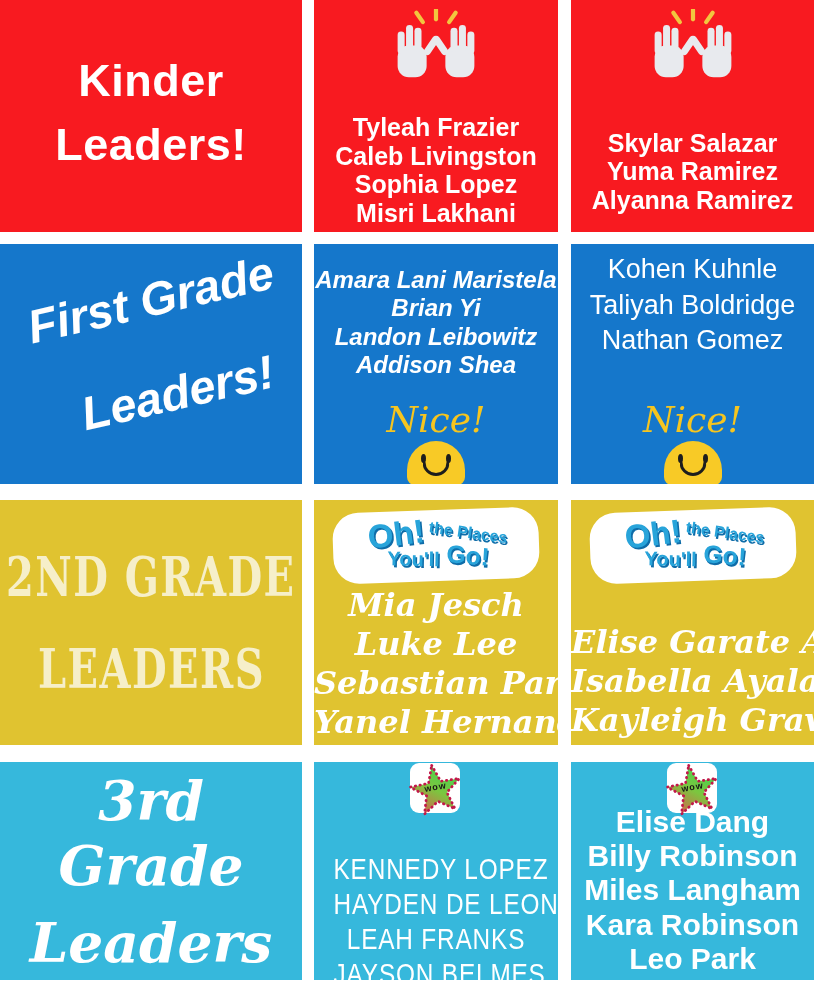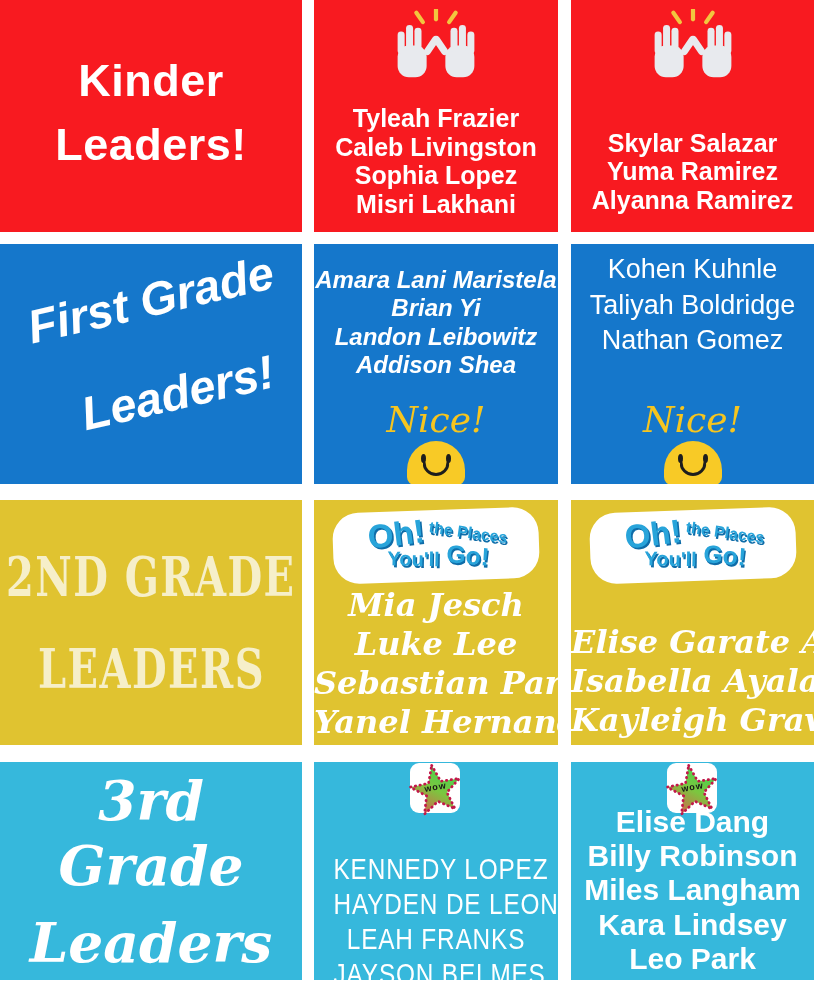--- a/index.html
+++ b/index.html
@@ -19,21 +19,21 @@
   .bg-cyan{background:var(--cyan,#36b8dc);}
 
   
   .kinder-title{display:flex;flex-direction:column;justify-content:center;align-items:center;
     font-size:45px;font-weight:bold;line-height:1.42;padding-bottom:6px;letter-spacing:0.5px;}
   .hands{display:block;margin:9px auto 0;}
   .names{white-space:nowrap;}
   .nm{white-space:nowrap;}
   .stack{display:flex;flex-direction:column;height:100%;}
   .n-r1{margin-top:auto;font-weight:bold;font-size:25px;line-height:1.14;}
-  .pb4{padding-bottom:14px;} .pb18{padding-bottom:18px;}
+  .pb4{padding-bottom:5px;} .pb18{padding-bottom:18px;}
 
   
   .fgl{position:absolute;font-style:italic;font-weight:bold;font-size:47px;white-space:nowrap;
     width:305px;text-align:center;transform:rotate(-13deg);}
   .fgl1{left:-2px;top:28px;}
   .fgl2{left:25px;top:121px;}
   .n-r2a{padding-top:22px;font-weight:bold;font-style:italic;font-size:24px;line-height:1.18;}
   .n-r2b{padding-top:8px;font-weight:normal;font-size:27px;line-height:1.32;}
   .nice{position:absolute;bottom:0;left:50%;transform:translateX(-50%);width:160px;}
   .nice-word{font-family:"DejaVu Serif","Liberation Serif",serif;font-style:italic;
@@ -268,18 +268,18 @@
       </defs>
       <g transform="rotate(-10 36 28)">
         <polygon points="36,3 42.2,20.2 61,20.7 46.3,32.2 51.5,49.8 36,39.5 20.5,49.8 25.7,32.2 11,20.7 29.8,20.2" fill="url(#wg2)" stroke="#c2184a" stroke-width="2.8" stroke-dasharray="0.4 4.4" stroke-linecap="round"></polygon>
         <text x="36" y="28" text-anchor="middle" font-size="9" font-weight="bold" fill="#151515" letter-spacing="1">wow</text>
       </g>
     </svg>
     <div class="names n-r4b">
       <div class="nm">Elise Dang</div>
       <div class="nm">Billy Robinson</div>
       <div class="nm">Miles Langham</div>
-      <div class="nm">Kara Lindsey</div>
+      <div class="nm">Kara Robinson</div>
       <div class="nm">Leo Park</div>
     </div>
   </section>
 
 </div>
 
 </body></html>

